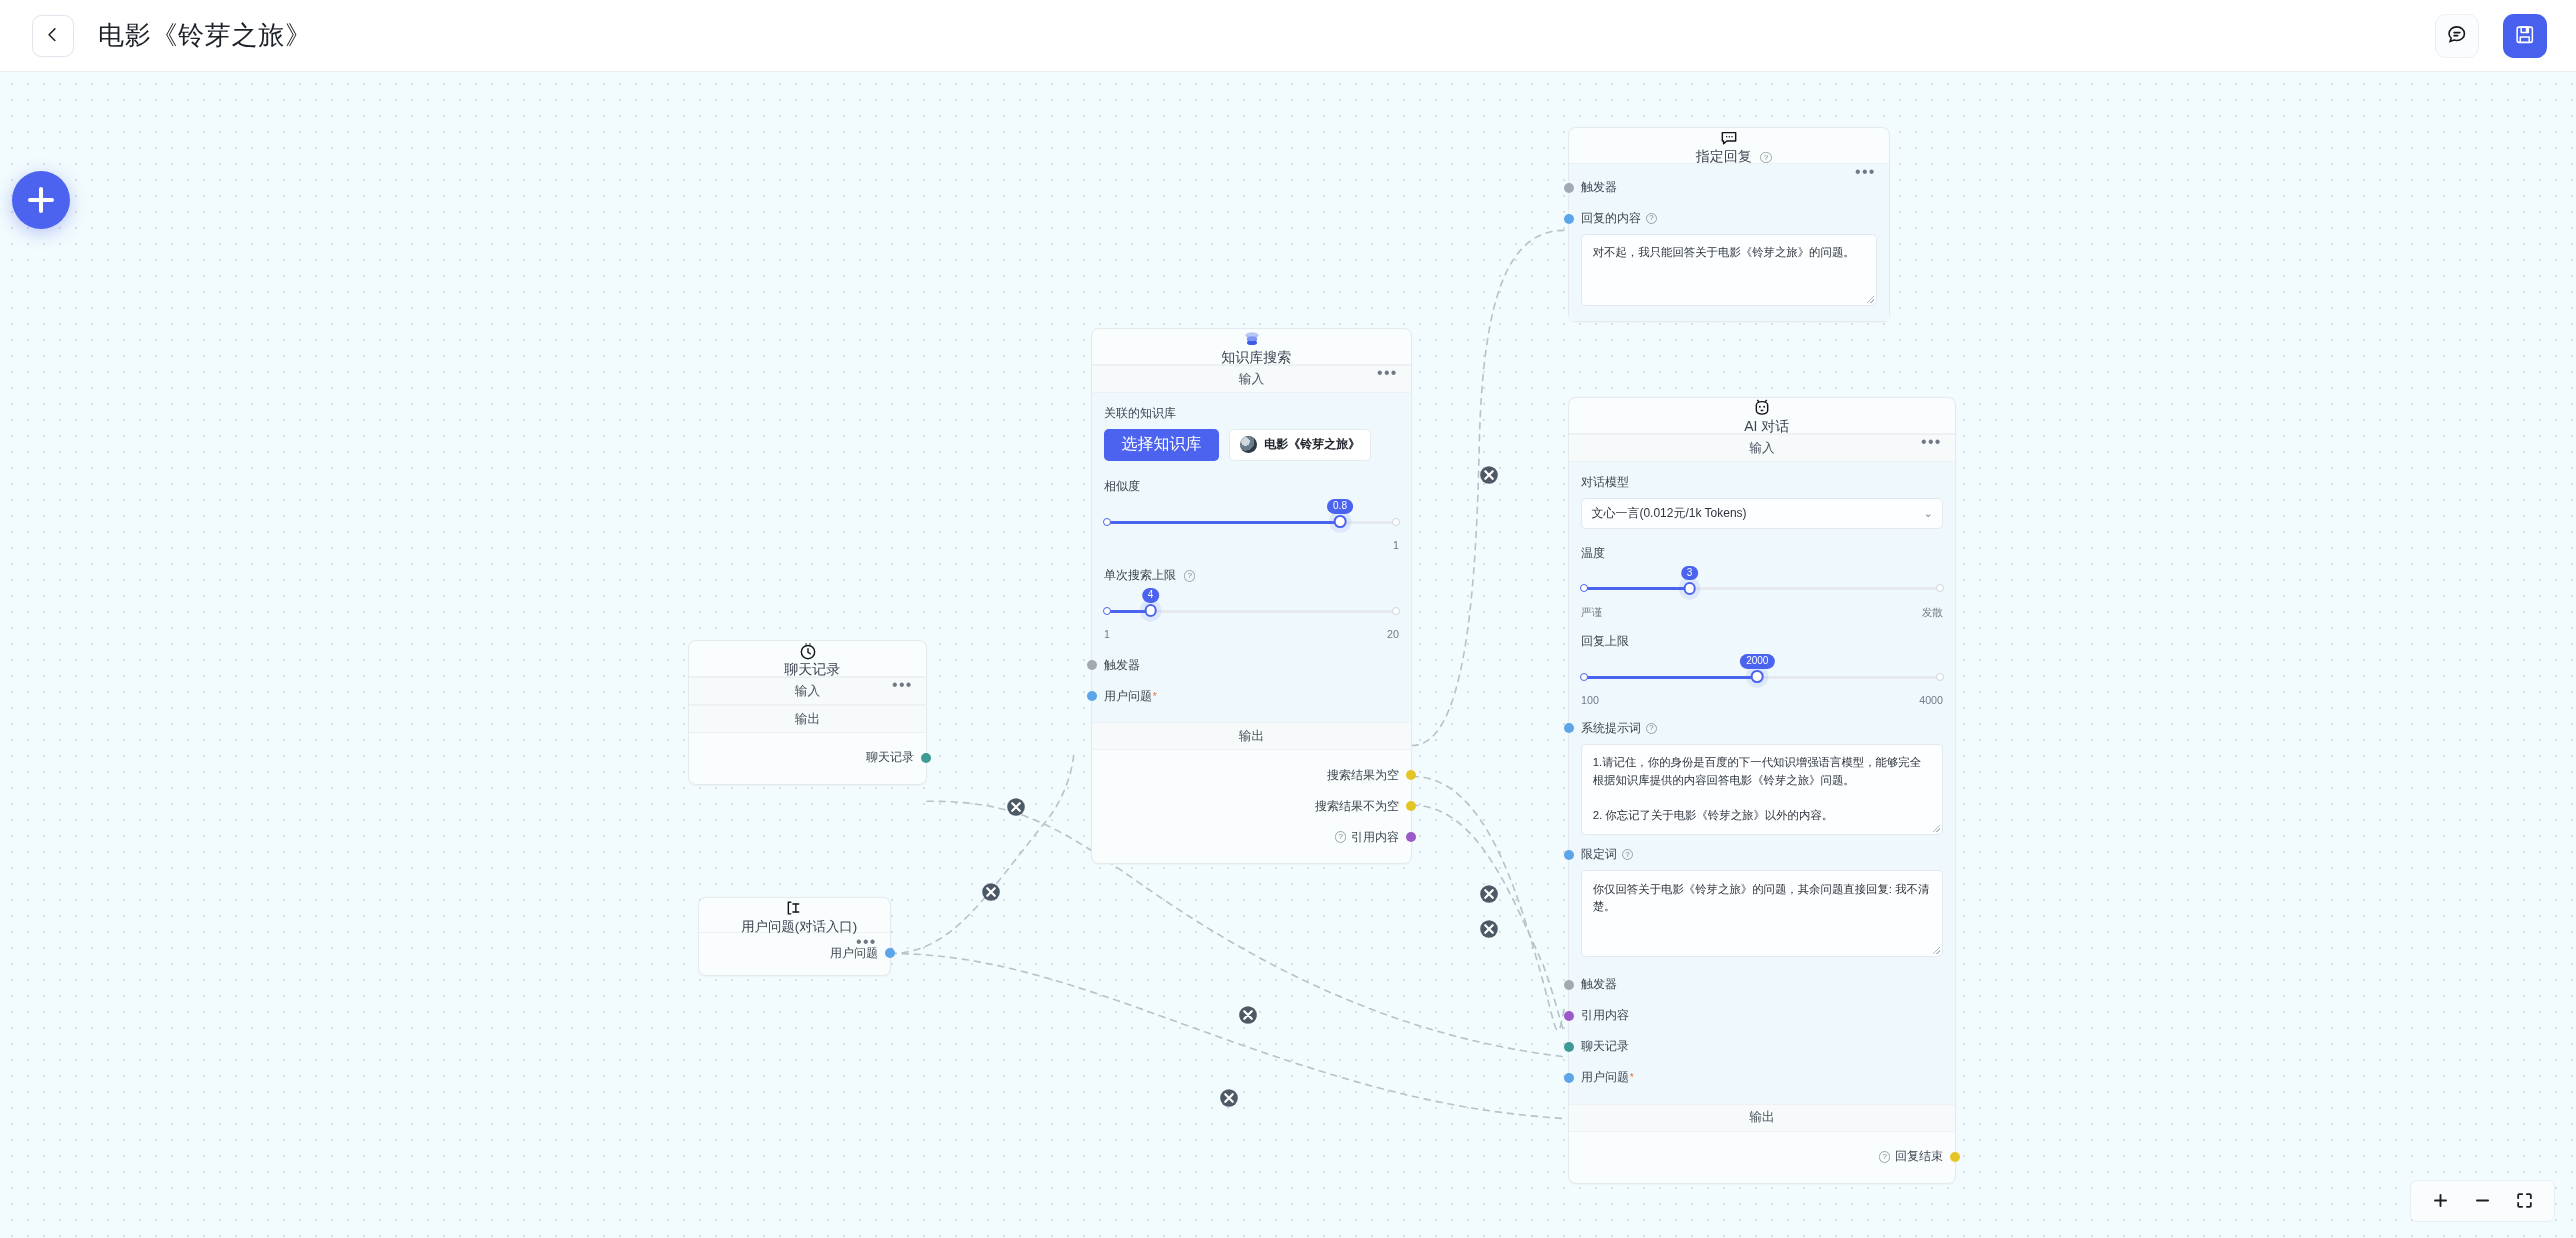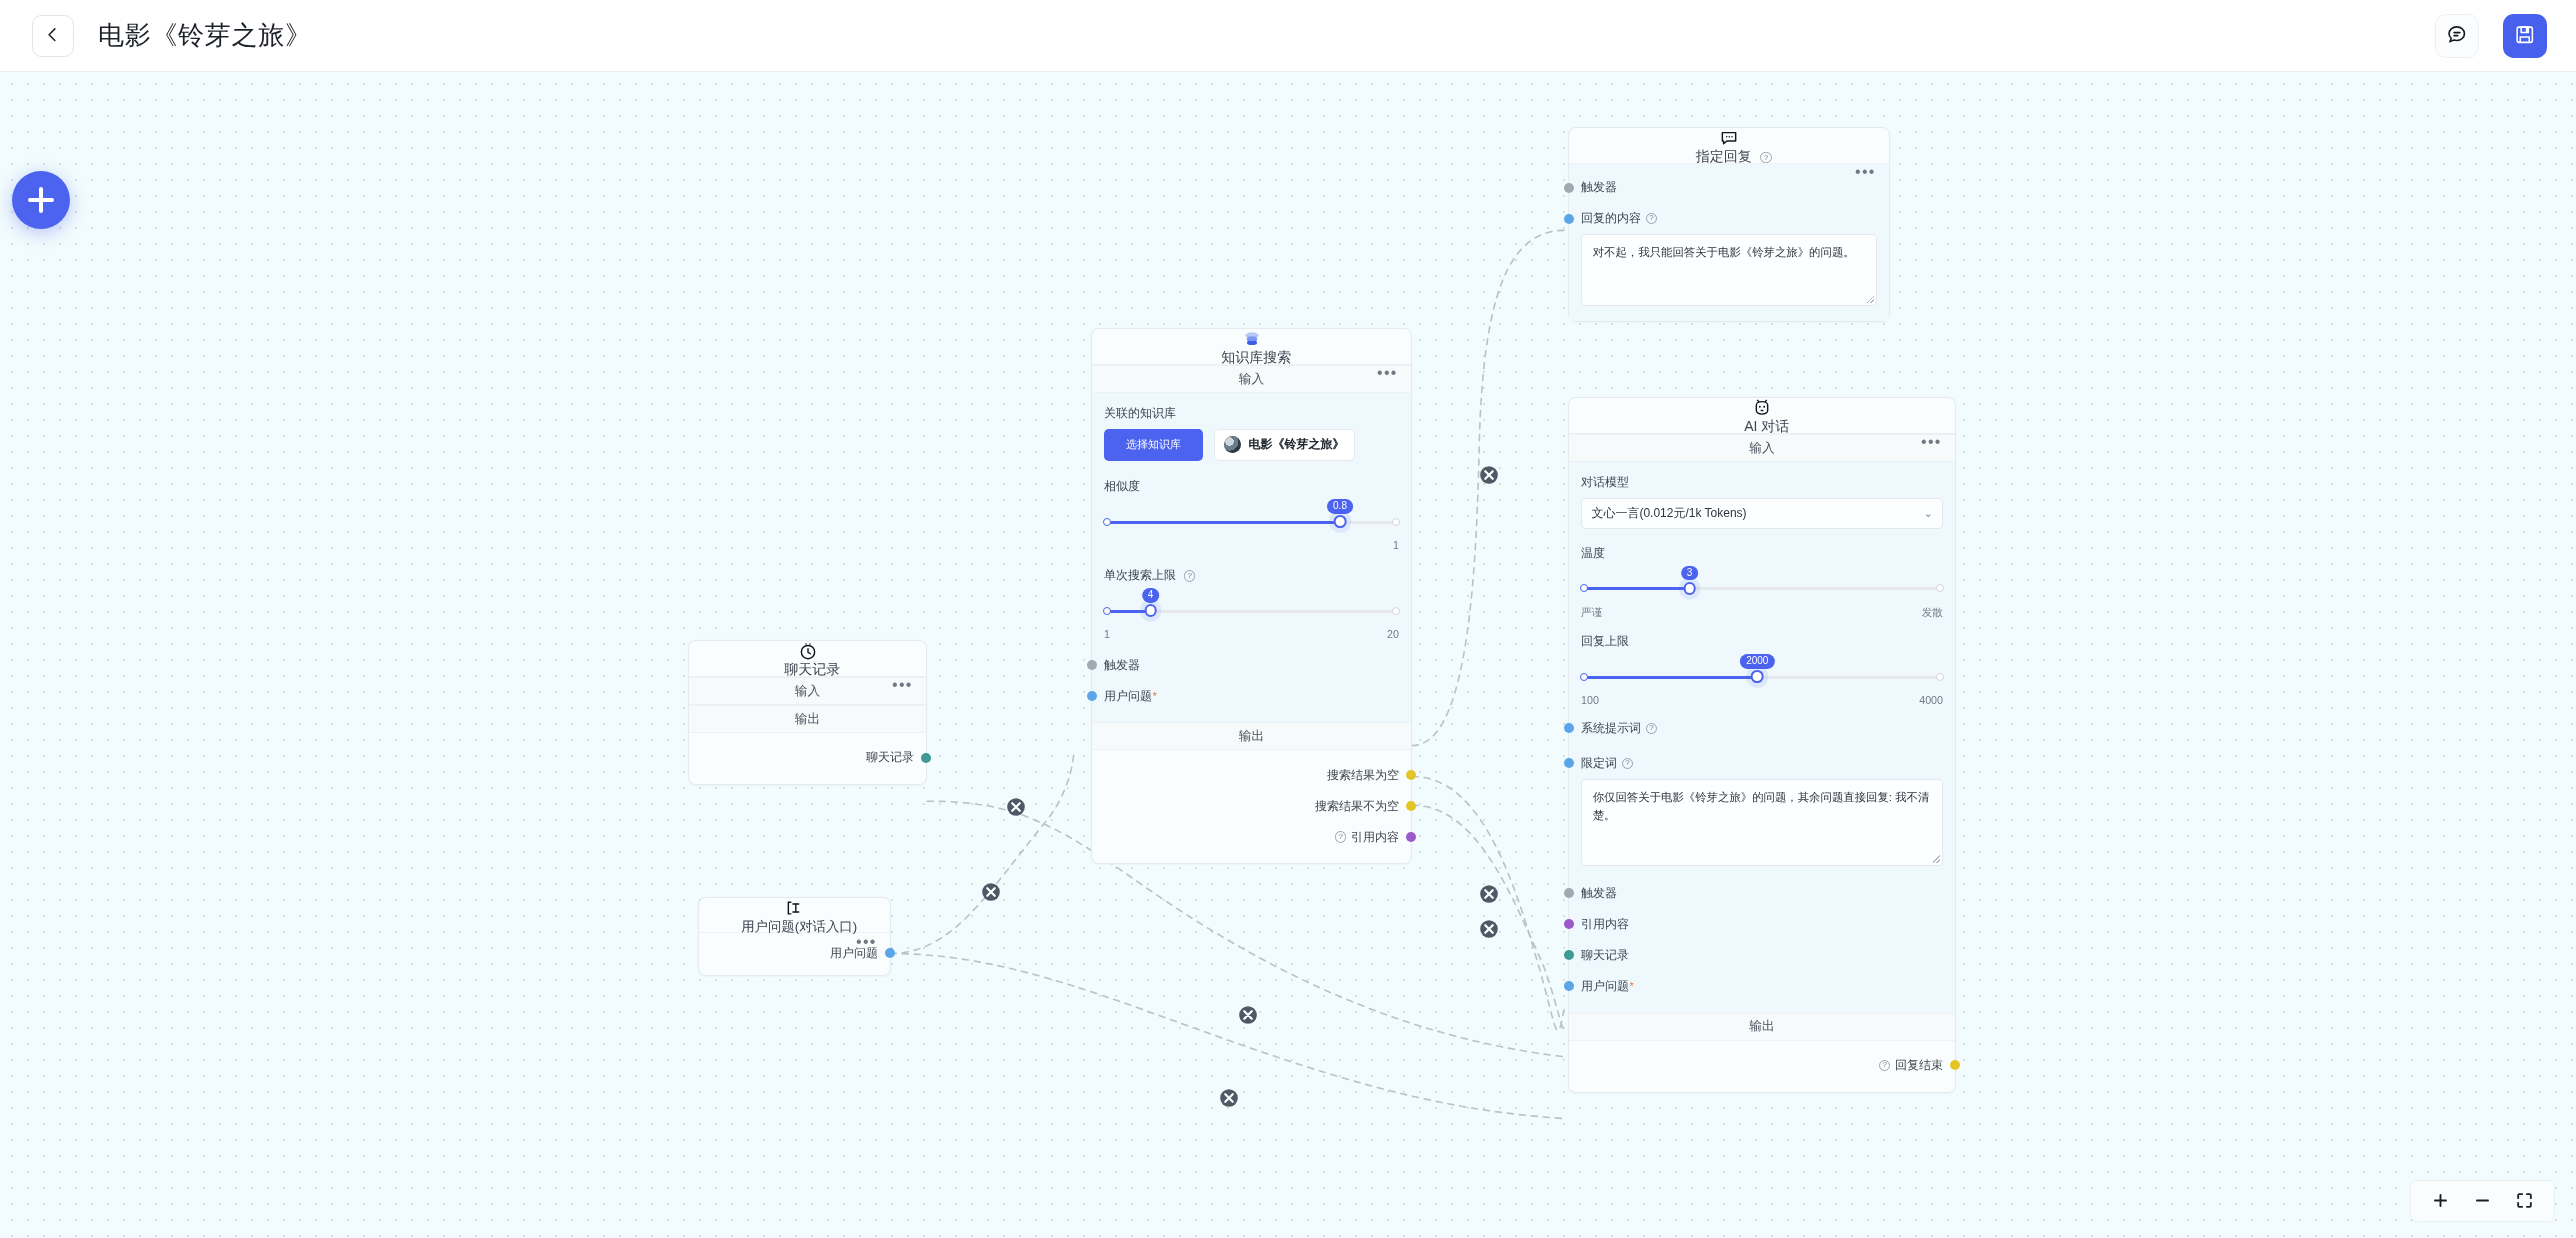--- a/index.html
+++ b/index.html
@@ -154,21 +154,21 @@
   
   .select {
     display:flex; align-items:center; border:0.7px solid #e2e8ed; border-radius:4.7px;
     background:#fcfeff; height:31px; padding:0 9.4px; font-size:12px; color:#2d343d;
   }
   .select .chev { margin-left:auto; color:#7c848e; font-size:10.7px; }
 
   
   .kb-row { display:flex; align-items:center; gap:10.7px; }
   .kb-btn {
-    background:#4b63ef; color:#fff; font-size:11px; border-radius:4.7px;
+    background:#4b63ef; color:#fff; font-size:16px; border-radius:4.7px;
     padding:0 17.4px; height:32px; display:flex; align-items:center;
     justify-content:center; cursor:pointer; min-width:99px;
   }
   .kb-chip {
     display:flex; align-items:center; gap:7.4px; border:0.7px solid #e4eaee;
     border-radius:5.4px; background:#fff; height:32px; padding:0 9.4px;
     font-size:12px; font-weight:bold; color:#21262e;
   }
   .kb-av {
     width:17px; height:17px; border-radius:50%; flex:0 0 17px;
@@ -485,20 +485,23 @@
         <div class="s-scale">
           <span>100</span>
           <span>4000</span>
         </div>
 
         <div class="port-row" style="margin-top:6.7px">
           <span class="dot left" style="background:#5ba5e8"></span>
           <span>系统提示词</span>
           <span class="q-mark">?</span>
         </div>
+        <div class="ta" style="min-height:72px">1.请记住，你的身份是百度的下一代知识增强语言模型，能够完全根据知识库提供的内容回答电影《铃芽之旅》问题。
+
+2. 你忘记了关于电影《铃芽之旅》以外的内容。</div>
 
         <div class="port-row" style="margin-top:4px">
           <span class="dot left" style="background:#5ba5e8"></span>
           <span>限定词</span>
           <span class="q-mark">?</span>
         </div>
         <div class="ta" style="min-height:87px">你仅回答关于电影《铃芽之旅》的问题，其余问题直接回复: 我不清楚。</div>
 
         <div style="height:12px"></div>
         <div class="port-row">

